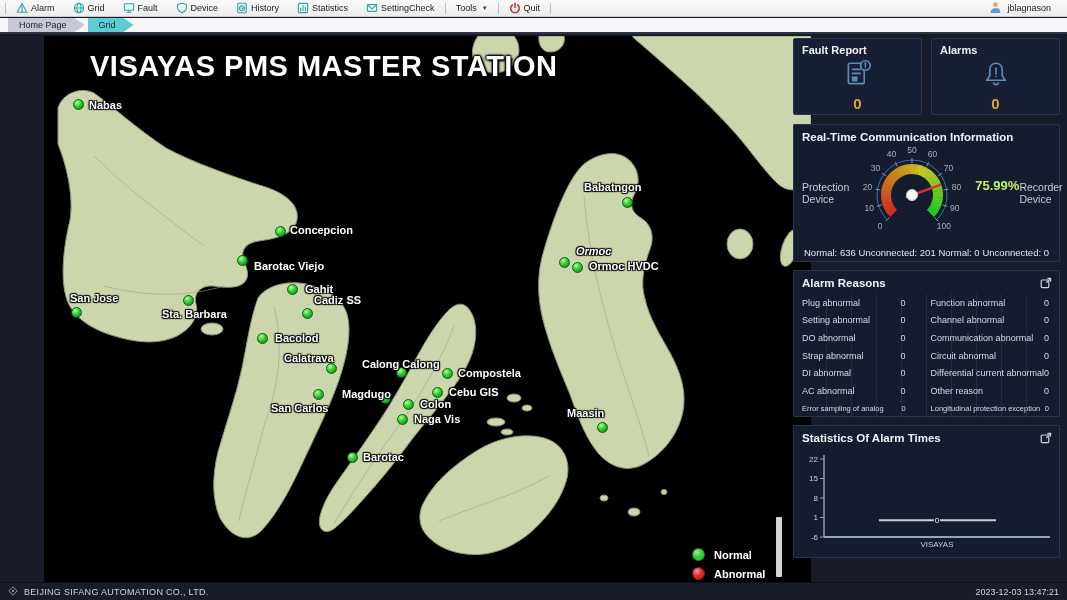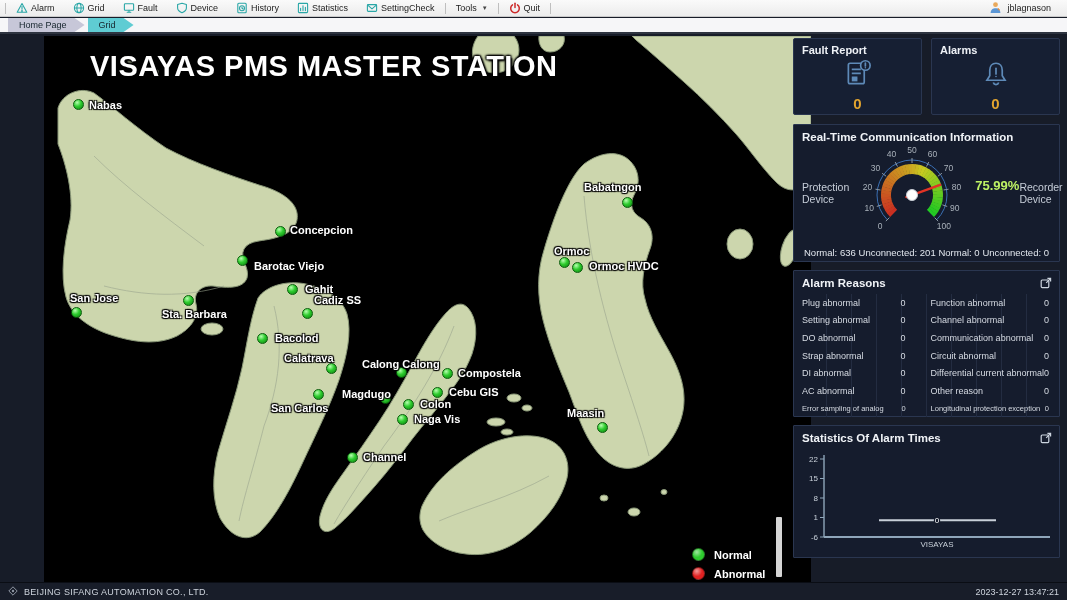--- a/index.html
+++ b/index.html
@@ -268,25 +268,25 @@
           <div class="station-label" style="left: 414px; top: 331px;">Compostela</div>
           <div class="station-dot" style="left: 336px; top: 357px;"></div>
           <div class="station-label" style="left: 298px; top: 352px;">Magdugo</div>
           <div class="station-dot" style="left: 388px; top: 351px;"></div>
           <div class="station-label" style="left: 405px; top: 350px;">Cebu GIS</div>
           <div class="station-dot" style="left: 359px; top: 363px;"></div>
           <div class="station-label" style="left: 376px; top: 362px;">Colon</div>
           <div class="station-dot" style="left: 353px; top: 378px;"></div>
           <div class="station-label" style="left: 370px; top: 377px;">Naga Vis</div>
           <div class="station-dot" style="left: 303px; top: 416px;"></div>
-          <div class="station-label" style="left: 319px; top: 415px;">Channel</div>
+          <div class="station-label" style="left: 319px; top: 415px;">Barotac</div>
           <div class="station-dot" style="left: 578px; top: 161px;"></div>
           <div class="station-label" style="left: 540px; top: 145px;">Babatngon</div>
           <div class="station-dot" style="left: 515px; top: 221px;"></div>
-          <div class="station-label" style="left: 510px; top: 209px;">Ormoc</div>
+          <div class="station-label" style="left: 532px; top: 209px; font-style: italic;">Ormoc</div>
           <div class="station-dot" style="left: 528px; top: 226px;"></div>
           <div class="station-label" style="left: 545px; top: 224px;">Ormoc HVDC</div>
           <div class="station-dot" style="left: 553px; top: 386px;"></div>
           <div class="station-label" style="left: 523px; top: 371px;">Maasin</div>
         </div>
       <div class="map-legend">
           <div class="legend-row">
             <span class="legend-dot" style="background:radial-gradient(circle at 35% 28%, #fff8, transparent 50%), #2ecc2e;border:1px solid #0006;"></span>
             <span class="legend-label">Normal</span>
           </div>
@@ -586,16 +586,16 @@
   </div>
 
   <div class="statusbar">
     <div class="sb-left">
       <span><svg width="10" height="10" viewBox="0 0 10 10">
             <path d="M5 .8 L9.2 5 L5 9.2 L.8 5 Z" fill="none" stroke="#8f97a3" stroke-width="1"></path>
             <circle cx="5" cy="5" r="1.2" fill="#8f97a3"></circle>
           </svg></span>
       <span>BEIJING SIFANG AUTOMATION CO., LTD.</span>
     </div>
-    <div>2023-12-27 13:47:21</div>
+    <div>2023-12-03 13:47:21</div>
   </div>
 
 </div>
 
 </body></html>

